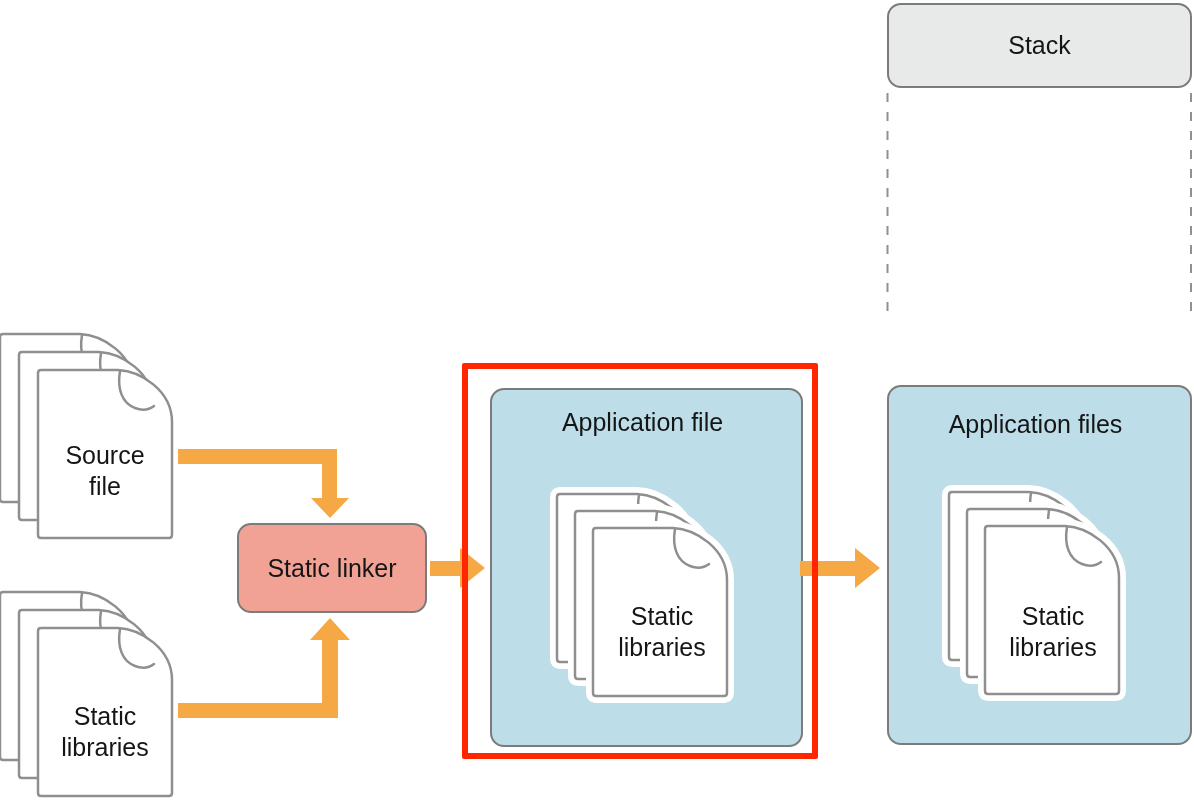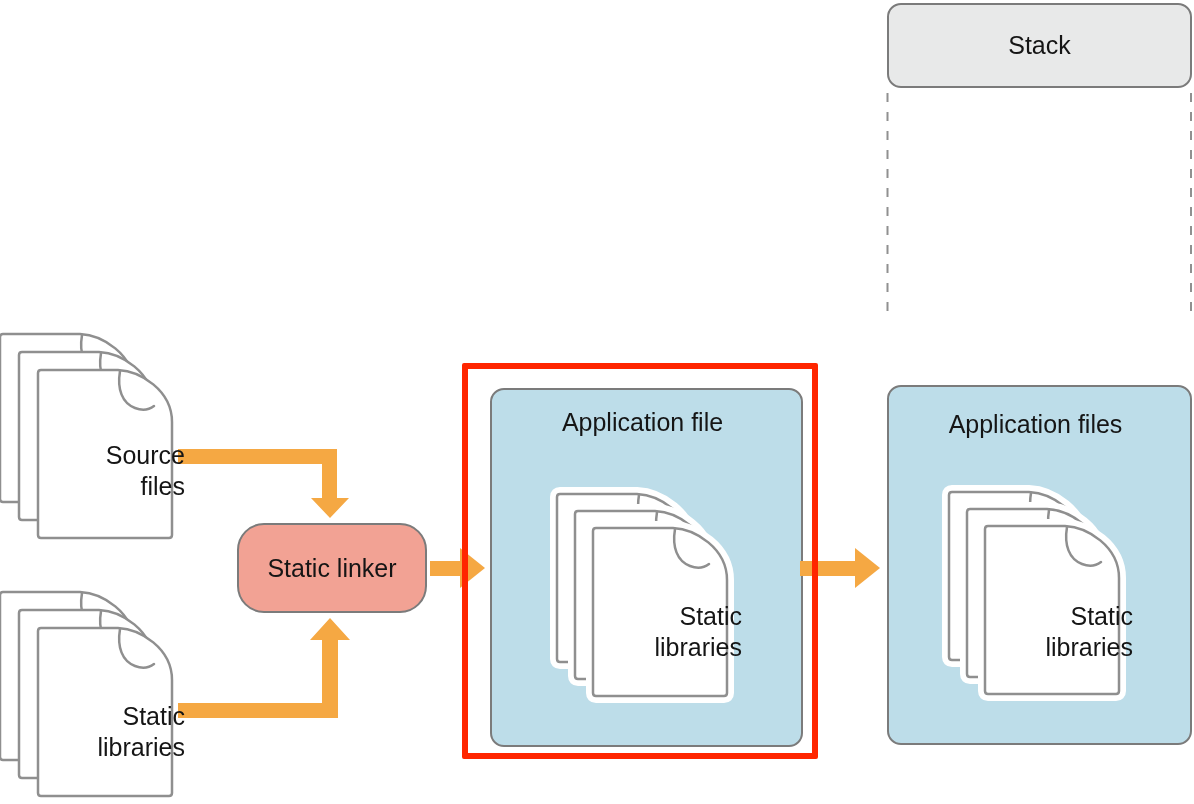--- a/index.html
+++ b/index.html
@@ -13,26 +13,26 @@
     --text:#151515;
   }
   html,body{margin:0;padding:0;background:#fff;}
   .canvas{
     position:relative;width:1194px;height:804px;background:#fff;overflow:hidden;
     font-family:"Liberation Sans",sans-serif;color:var(--text);
   }
   .box{position:absolute;box-sizing:border-box;border:2px solid var(--border-gray);border-radius:14px;z-index:1;}
   .gray{background:var(--box-gray);}
   .blue{background:var(--box-blue);}
-  .salmon{background:var(--box-salmon);border-radius:27px;}
+  .salmon{background:var(--box-salmon);}
   .flexc{display:flex;align-items:center;justify-content:center;}
   .lbl{font-size:25px;line-height:31px;text-align:center;white-space:nowrap;}
   .boxtitle{position:absolute;left:0;right:8px;text-align:center;font-size:25px;}
   .doclabel{position:absolute;width:160px;z-index:4;font-size:25px;line-height:31px;text-align:center;}
-  .doclabel span{display:block;text-align:right;}
+  .doclabel span{display:block;}
   #diagram-layer{position:absolute;left:0;top:0;z-index:2;pointer-events:none;}
   .red-frame{position:absolute;left:462px;top:363px;width:356px;height:396px;box-sizing:border-box;
     border:6px solid var(--highlight-red);border-radius:2px;z-index:3;background:transparent;}
   .doc-body{fill:#fff;stroke:var(--doc-stroke);stroke-width:2.5;stroke-linejoin:round;}
   .doc-flap{fill:none;stroke:var(--doc-stroke);stroke-width:2.5;stroke-linecap:round;}
   .doc-halo{fill:#fff;stroke:#fff;stroke-width:14;stroke-linejoin:round;}
   .arrow{fill:var(--arrow-orange);stroke:none;}
   .dash{stroke:#909090;stroke-width:2;stroke-dasharray:9 10;fill:none;}
 </style>
 </head>
@@ -100,21 +100,21 @@
     <path class="arrow" d="M178,449 L337,449 L337,498 L349,498 L330,518 L311,498 L322,498 L322,464 L178,464 Z"></path>
     <path class="arrow" d="M178,703 L322,703 L322,640 L310,640 L330,618 L350,640 L338,640 L338,718 L178,718 Z"></path>
     <path class="arrow" d="M430,561 L460,561 L460,548 L485,568 L460,588 L460,576 L430,576 Z"></path>
     <path class="arrow" d="M800,561 L855,561 L855,548 L880,568 L855,588 L855,576 L800,576 Z"></path>
   </svg>
 
   <div class="red-frame"></div>
 
   <div class="doclabel" style="left:25px;top:440px;">
     <span>Source</span>
-    <span>files</span>
+    <span>file</span>
   </div>
 
   <div class="doclabel" style="left:25px;top:701px;">
     <span>Static</span>
     <span>libraries</span>
   </div>
 
   <div class="doclabel" style="left:582px;top:601px;">
     <span>Static</span>
     <span>libraries</span>

